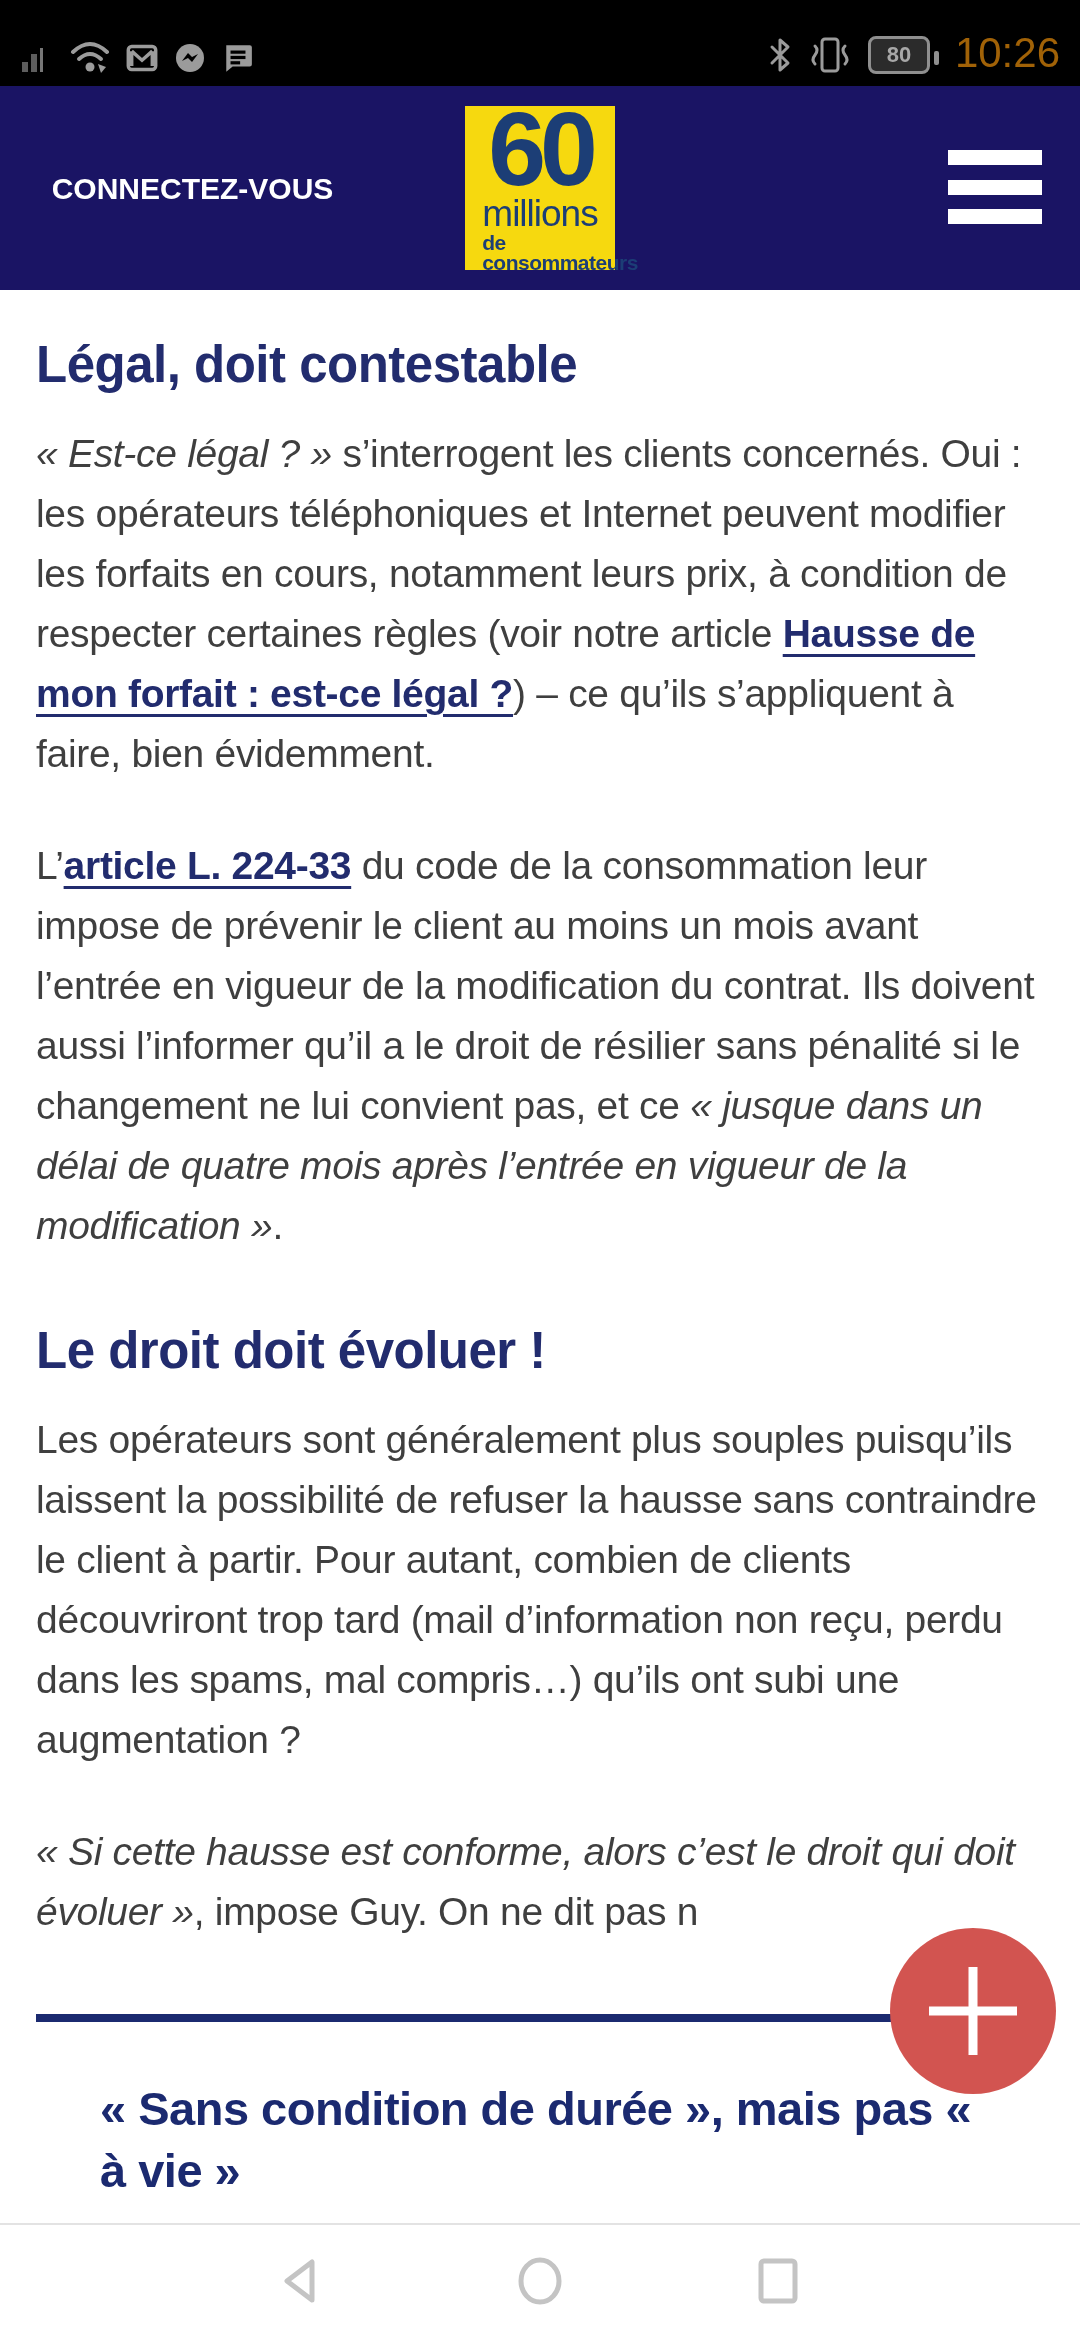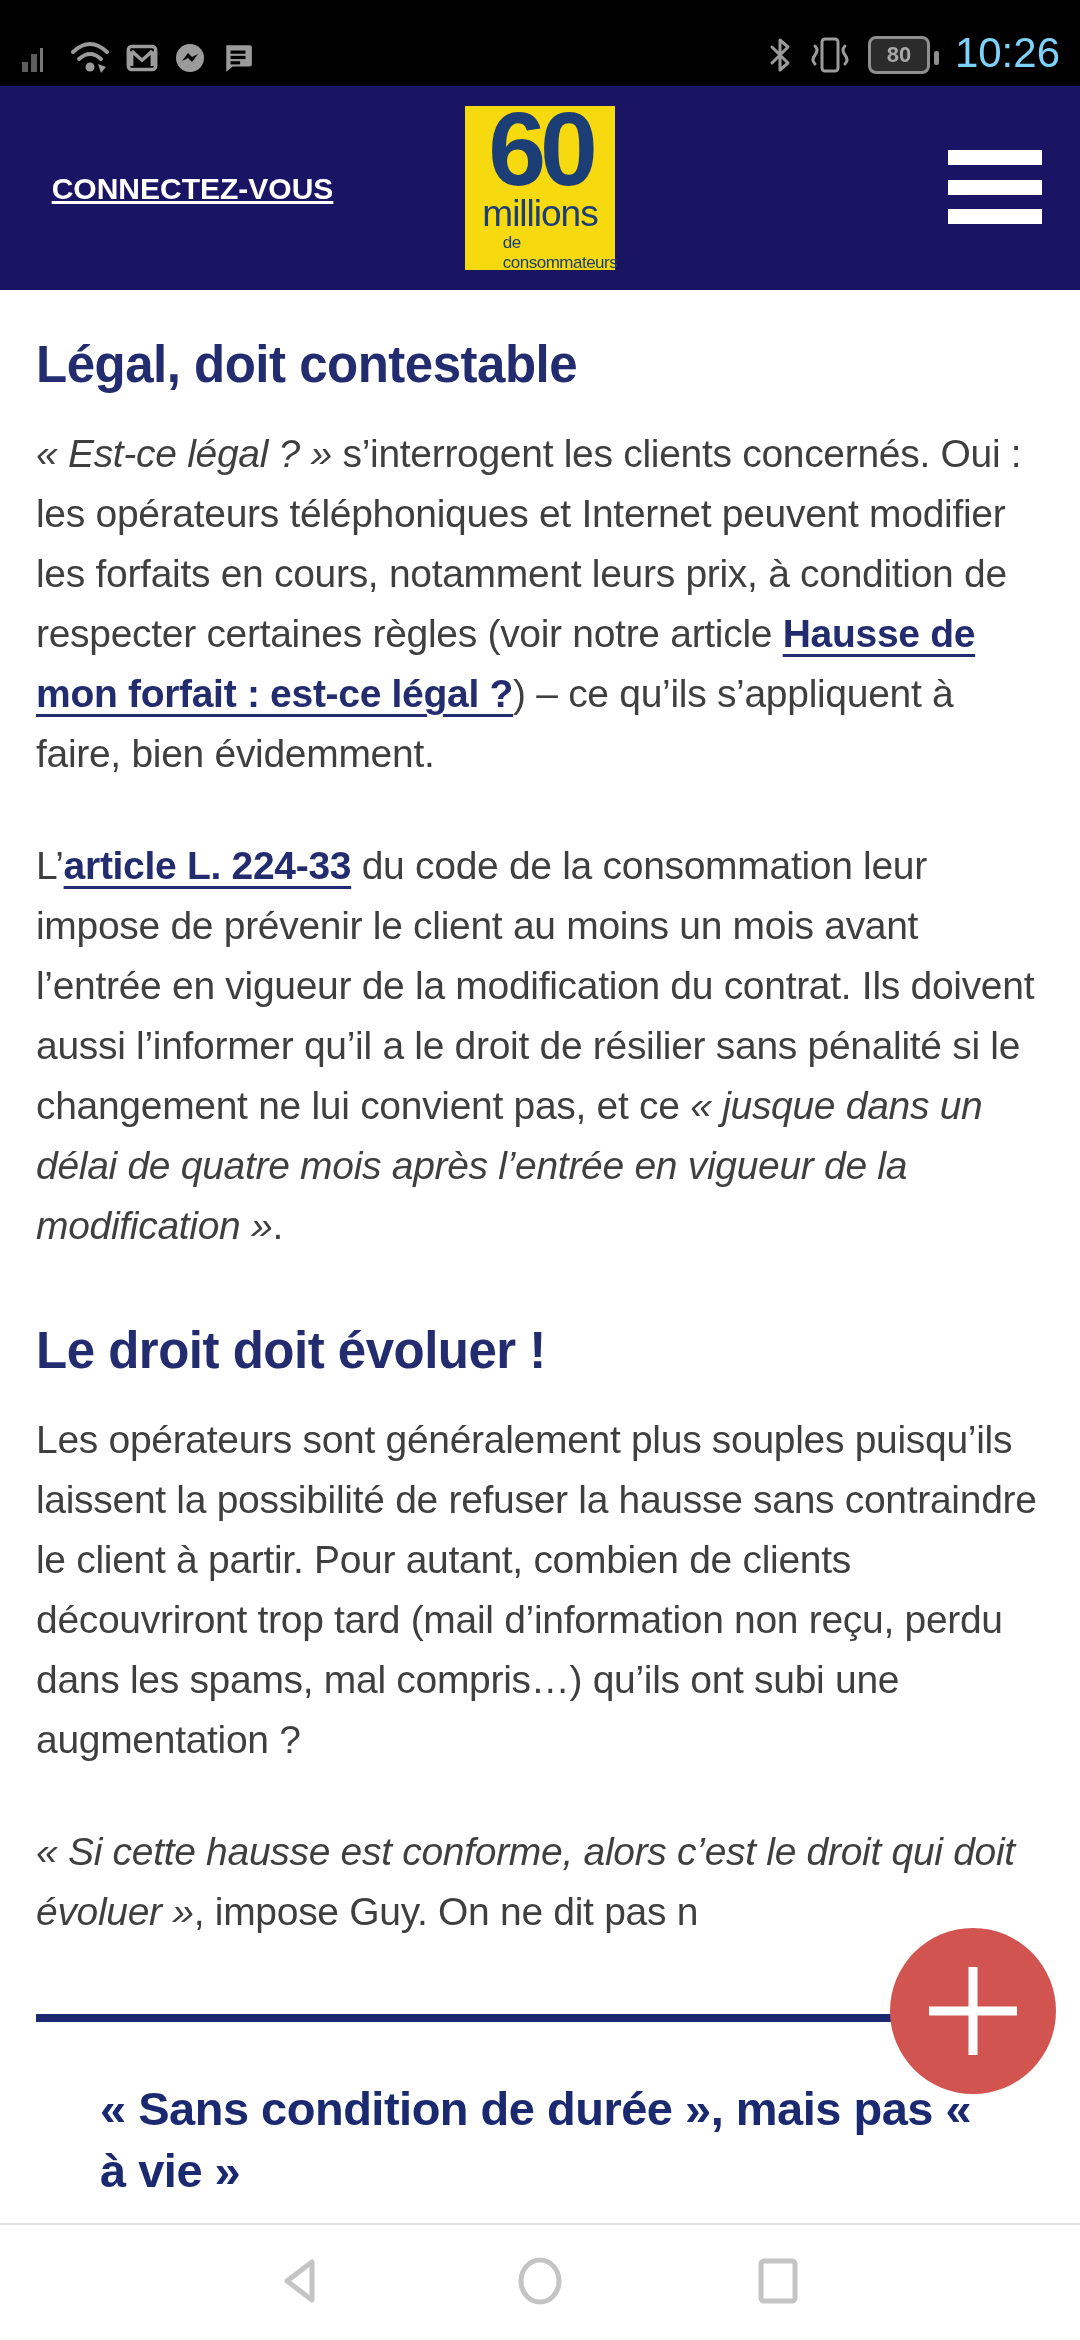--- a/index.html
+++ b/index.html
@@ -14,52 +14,51 @@
   
   .status-bar{
     position:relative;
     height:86px;background:#000;
     display:flex;align-items:flex-end;justify-content:space-between;
     padding:0 20px;box-sizing:border-box;
   }
   .sb-group{display:flex;align-items:flex-end;gap:16px;padding-bottom:12px;}
   .sb-group svg{display:block;}
   .sb-time{
-    color:#7dd3fc;font-size:42px;line-height:42px;font-weight:400;
+    color:#a16207;font-size:42px;line-height:42px;font-weight:400;
     letter-spacing:0;
   }
   .battery{
     position:relative;width:56px;height:32px;
     border:3px solid #8f8f8f;border-radius:8px;
     display:flex;align-items:center;justify-content:center;
     color:#a8a8a8;font-size:22px;font-weight:700;
     background:#2b2b2b;
   }
   .battery-nub{width:5px;height:14px;background:#8f8f8f;border-radius:2px;margin-left:4px;margin-bottom:9px;}
   
   .site-header{
     position:relative;height:204px;background:#1a1464;
     display:flex;align-items:center;
   }
   .login-links{
     margin-left:20px;width:345px;text-align:center;
     color:#ffffff;font-weight:700;font-size:30px;line-height:47px;
     cursor:pointer;
-    text-decoration:underline;
   }
   .login-links span{display:block;}
   .logo{
     position:absolute;left:50%;top:50%;transform:translate(-50%,-50%);
     width:150px;height:164px;background:#f6d90f;
     display:flex;flex-direction:column;align-items:center;justify-content:center;
     color:#1c3e76;cursor:pointer;
   }
   .logo-60{font-size:104px;line-height:92px;font-weight:800;letter-spacing:-6px;}
   .logo-millions{font-size:37px;line-height:38px;font-weight:400;letter-spacing:-1px;}
-  .logo-sub{font-size:17px;line-height:20px;font-weight:400;letter-spacing:-0.5px;padding-left:40px;}
+  .logo-sub{font-size:21px;line-height:20px;font-weight:700;letter-spacing:-0.5px;padding-left:40px;}
   .hamburger{
     position:absolute;right:38px;top:64px;width:94px;height:74px;
     background:transparent;border:none;padding:0;cursor:pointer;
     display:flex;flex-direction:column;justify-content:space-between;
   }
   .hamburger .bar{display:block;width:94px;height:15px;background:#ffffff;}
   
   .content{
     padding:44px 36px 0;
     color:#3f3f3f;

